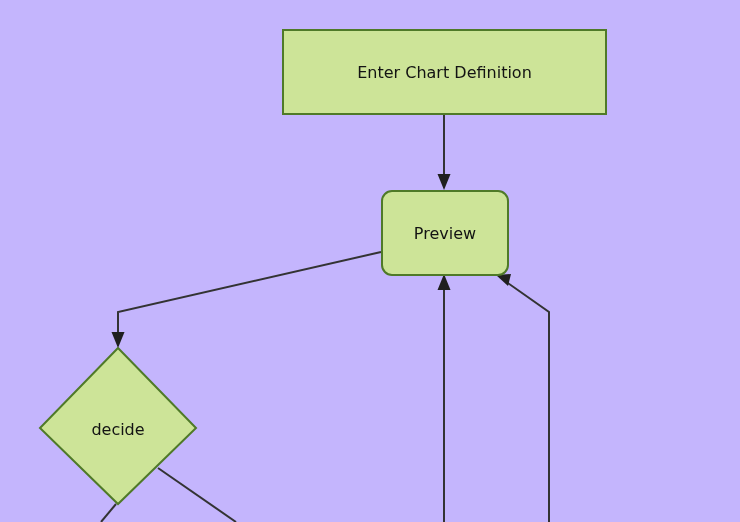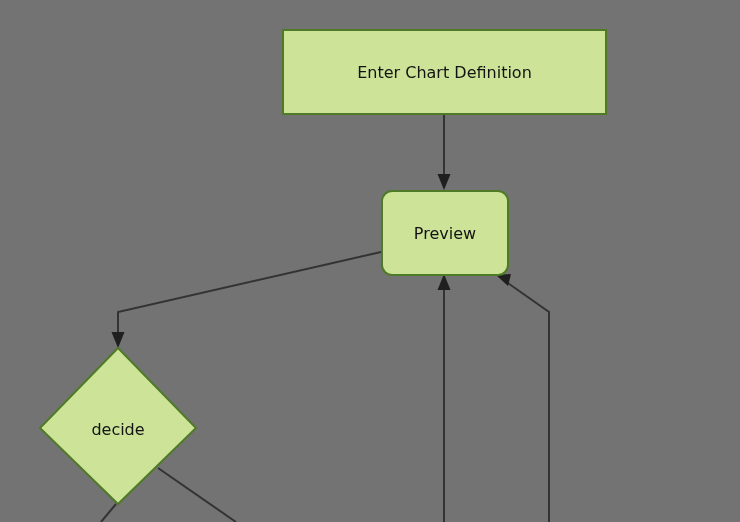--- a/index.html
+++ b/index.html
@@ -7,21 +7,21 @@
     padding: 0;
     background: #ffffff;
   }
   body {
     font-family: "DejaVu Sans", "Liberation Sans", sans-serif;
   }
   #canvas {
     position: relative;
     width: 740px;
     height: 522px;
-    background: #737373;
+    background: #c4b5fd;
     overflow: hidden;
   }
   #flow-svg {
     position: absolute;
     top: 0;
     left: 0;
     width: 740px;
     height: 522px;
     display: block;
   }

